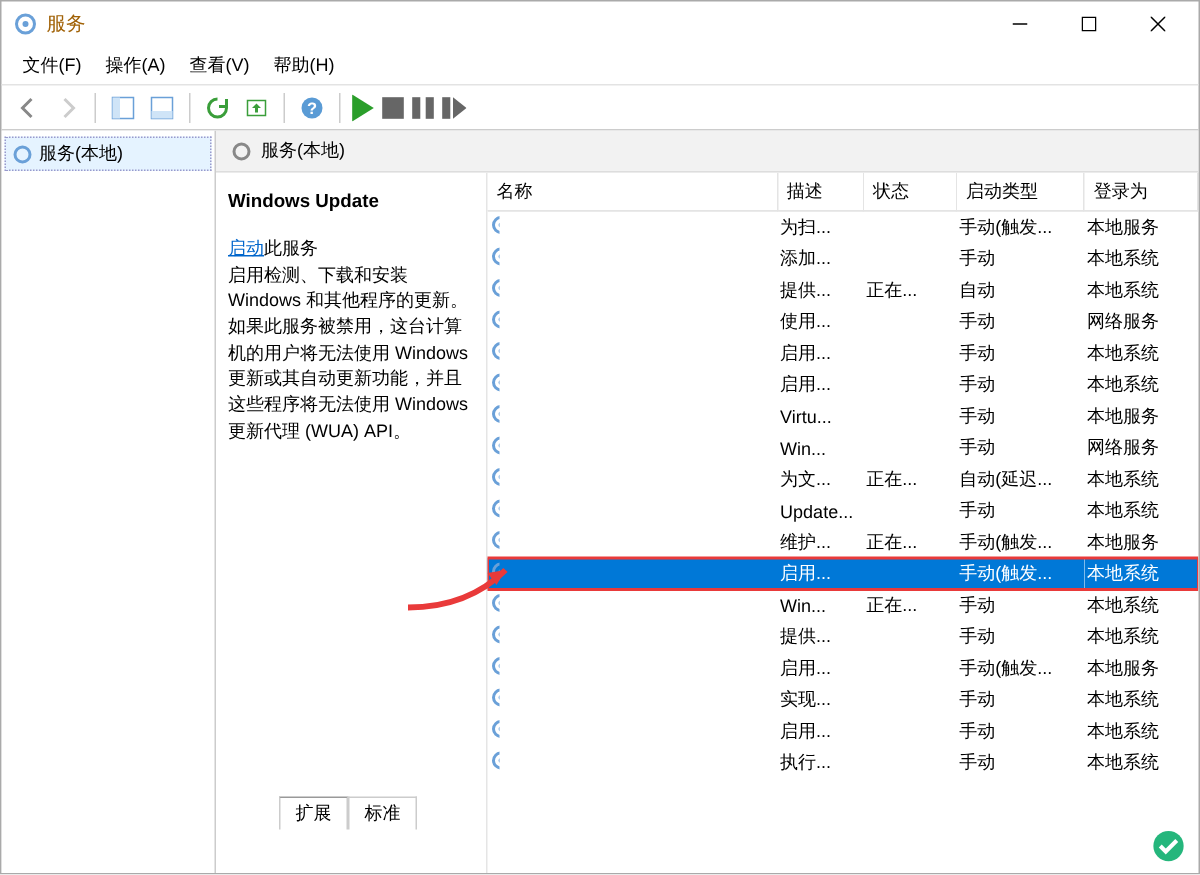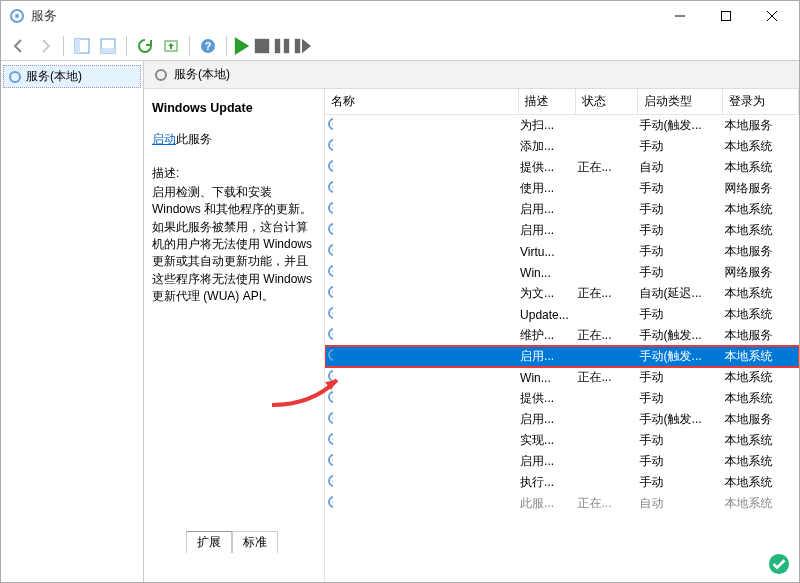--- a/index.html
+++ b/index.html
@@ -1,21 +1,21 @@
 <!DOCTYPE html>
 <html><head>
 <meta charset="utf-8">
 <style>
 * { box-sizing: border-box; margin: 0; padding: 0; font-family: "Segoe UI", "Microsoft YaHei", sans-serif; }
 body { width: 800px; height: 583px; background: #fff; overflow: hidden; position: relative; }
 .window { display: flex; flex-direction: column; height: 583px; border: 1px solid #aaa; }
 .titlebar { display: flex; align-items: center; height: 30px; padding: 0 4px; }
 .titlebar-icon { width: 16px; height: 16px; margin: 0 6px 0 4px; }
 .titlebar-icon svg { width: 16px; height: 16px; }
-.titlebar-text { font-size: 13px; color: #404040; flex: 1; }
+.titlebar-text { font-size: 13px; color: #a16207; flex: 1; }
 .win-controls { display: flex; }
 .win-btn { width: 46px; height: 30px; display: flex; align-items: center; justify-content: center; font-size: 12px; color: #000; }
 .win-btn svg { width: 10px; height: 10px; }
 .menubar { display: flex; height: 26px; align-items: center; padding: 0 6px; font-size: 12px; color: #000; border-bottom: 1px solid #e3e3e3; }
 .menuitem { padding: 4px 8px; }
 .toolbar { display: flex; align-items: center; height: 30px; padding: 0 6px; border-bottom: 1px solid #ccc; gap: 2px; }
 .tool-btn { width: 24px; height: 24px; display: flex; align-items: center; justify-content: center; border: 1px solid transparent; }
 .tool-sep { width: 1px; height: 20px; background: #ccc; margin: 0 4px; }
 .tool-btn svg { width: 16px; height: 16px; }
 .media-btn { width: 18px; height: 18px; display: flex; align-items: center; justify-content: center; }
@@ -74,20 +74,26 @@
           </svg>
         </div>
       <div class="win-btn">
           <svg viewBox="0 0 10 10">
             <path d="M0 0l10 10M10 0L0 10" stroke="#000" stroke-width="1"></path>
           </svg>
         </div>
     </div>
   </div>
 
+  <div class="menubar">
+    <div class="menuitem">文件(F)</div>
+    <div class="menuitem">操作(A)</div>
+    <div class="menuitem">查看(V)</div>
+    <div class="menuitem">帮助(H)</div>
+  </div>
 
   <div class="toolbar">
     <div class="tool-btn">
         <svg viewBox="0 0 16 16">
           <path d="M10 2L4 8l6 6" fill="none" stroke="#888" stroke-width="2"></path>
         </svg>
       </div>
     <div class="tool-btn">
         <svg viewBox="0 0 16 16">
           <path d="M6 2l6 6-6 6" fill="none" stroke="#ccc" stroke-width="2"></path>
@@ -167,21 +173,20 @@
             <circle cx="7" cy="7" r="5" fill="none" stroke="#888" stroke-width="2"></circle>
           </svg>
         <span>服务(本地)</span>
       </div>
       <div class="sub-body">
         <div class="detail-pane">
           <div class="detail-title">Windows Update</div>
           <div>
             <span class="detail-link">启动</span><span>此服务</span>
           </div>
-          <div class="detail-desc-label">描述:</div>
           <div>启用检测、下载和安装 Windows 和其他程序的更新。如果此服务被禁用，这台计算机的用户将无法使用 Windows 更新或其自动更新功能，并且这些程序将无法使用 Windows 更新代理 (WUA) API。</div>
         </div>
         <div class="list-pane">
           <table class="service-table">
             <thead>
               <tr>
                 <th class="col-name">名称</th>
                 <th class="col-desc">描述</th>
                 <th class="col-status">状态</th>
                 <th class="col-startup">启动类型</th>
@@ -398,32 +403,20 @@
                     <span><svg class="svc-icon" viewBox="0 0 14 14">
                         <circle cx="7" cy="7" r="5" fill="none" stroke="#6aa0d8" stroke-width="2"></circle>
                         <circle cx="7" cy="7" r="1.6" fill="#6aa0d8"></circle>
                       </svg></span>
                   </td>
                   <td class="col-desc">执行...</td>
                   <td class="col-status"></td>
                   <td class="col-startup">手动</td>
                   <td class="col-logon">本地系统</td>
                 </tr>
-                <tr class="svc-row last-hl">
-                  <td class="col-name">
-                    <span><svg class="svc-icon" viewBox="0 0 14 14">
-                        <circle cx="7" cy="7" r="5" fill="none" stroke="#6aa0d8" stroke-width="2"></circle>
-                        <circle cx="7" cy="7" r="1.6" fill="#6aa0d8"></circle>
-                      </svg></span>
-                  </td>
-                  <td class="col-desc">此服...</td>
-                  <td class="col-status">正在...</td>
-                  <td class="col-startup">自动</td>
-                  <td class="col-logon">本地系统</td>
-                </tr>
               </tbody>
           </table>
         </div>
       </div>
     </div>
   </div>
 </div>
 
 <div class="tabs">
   <div class="tab active">扩展</div>

